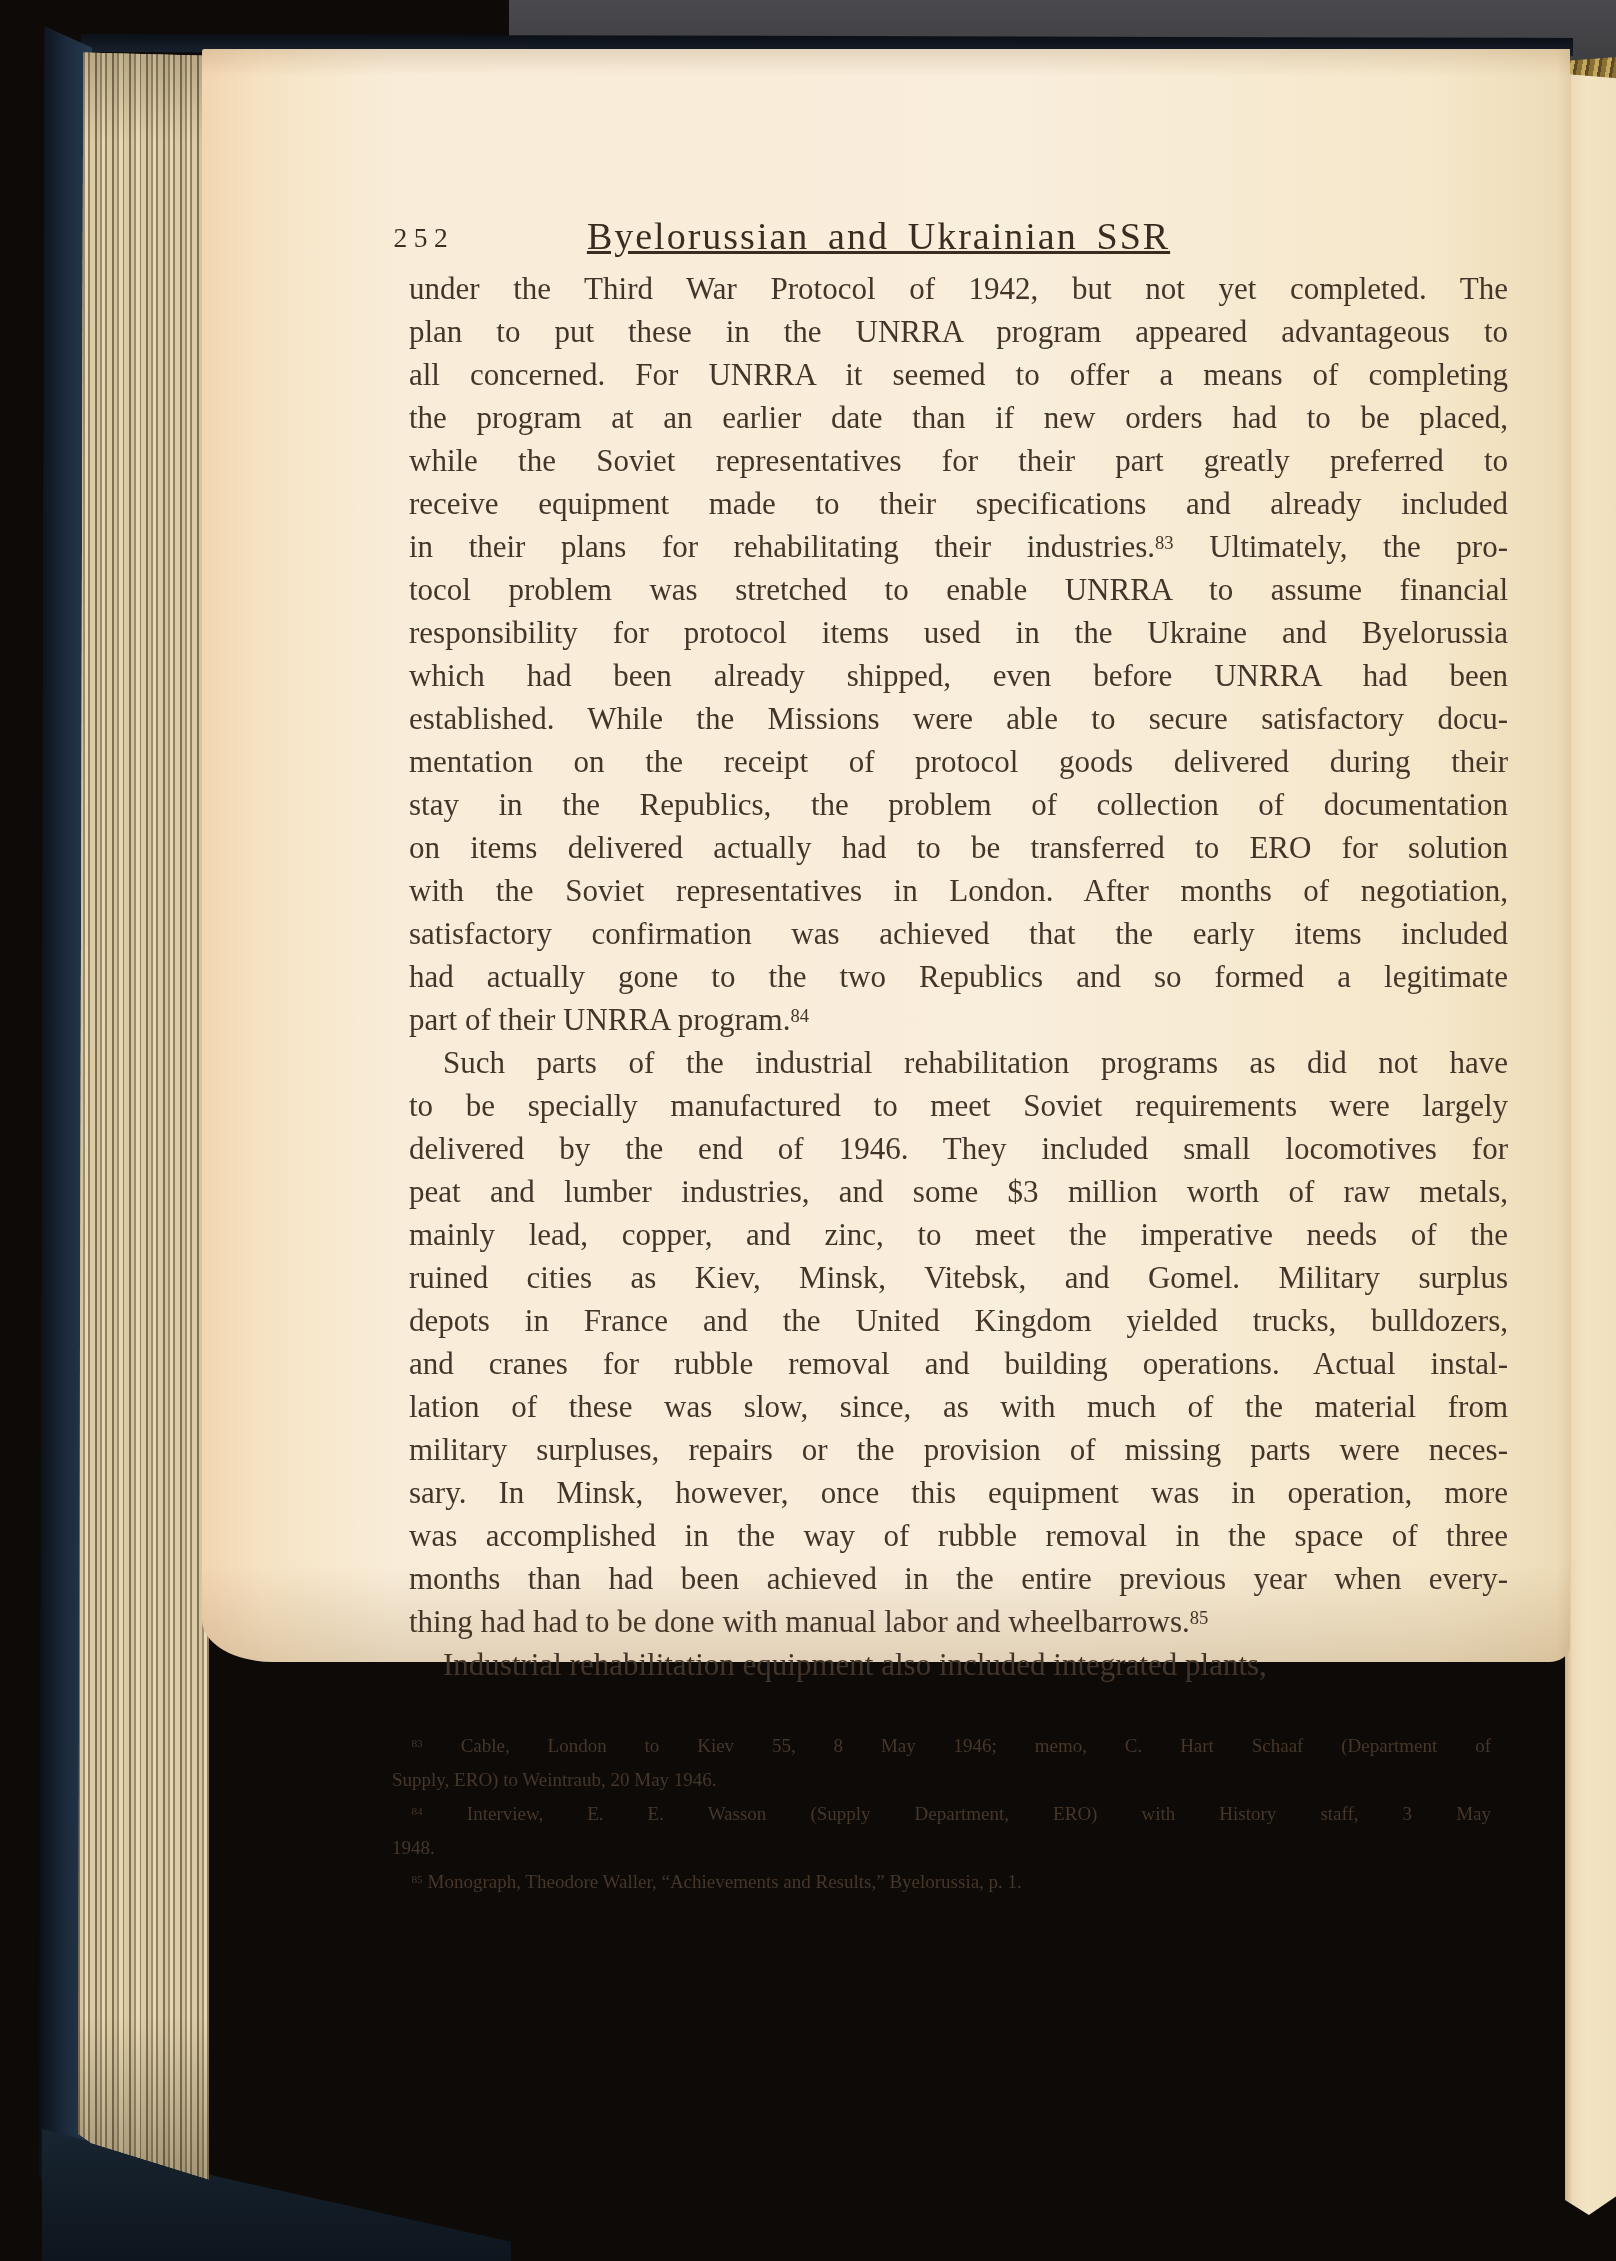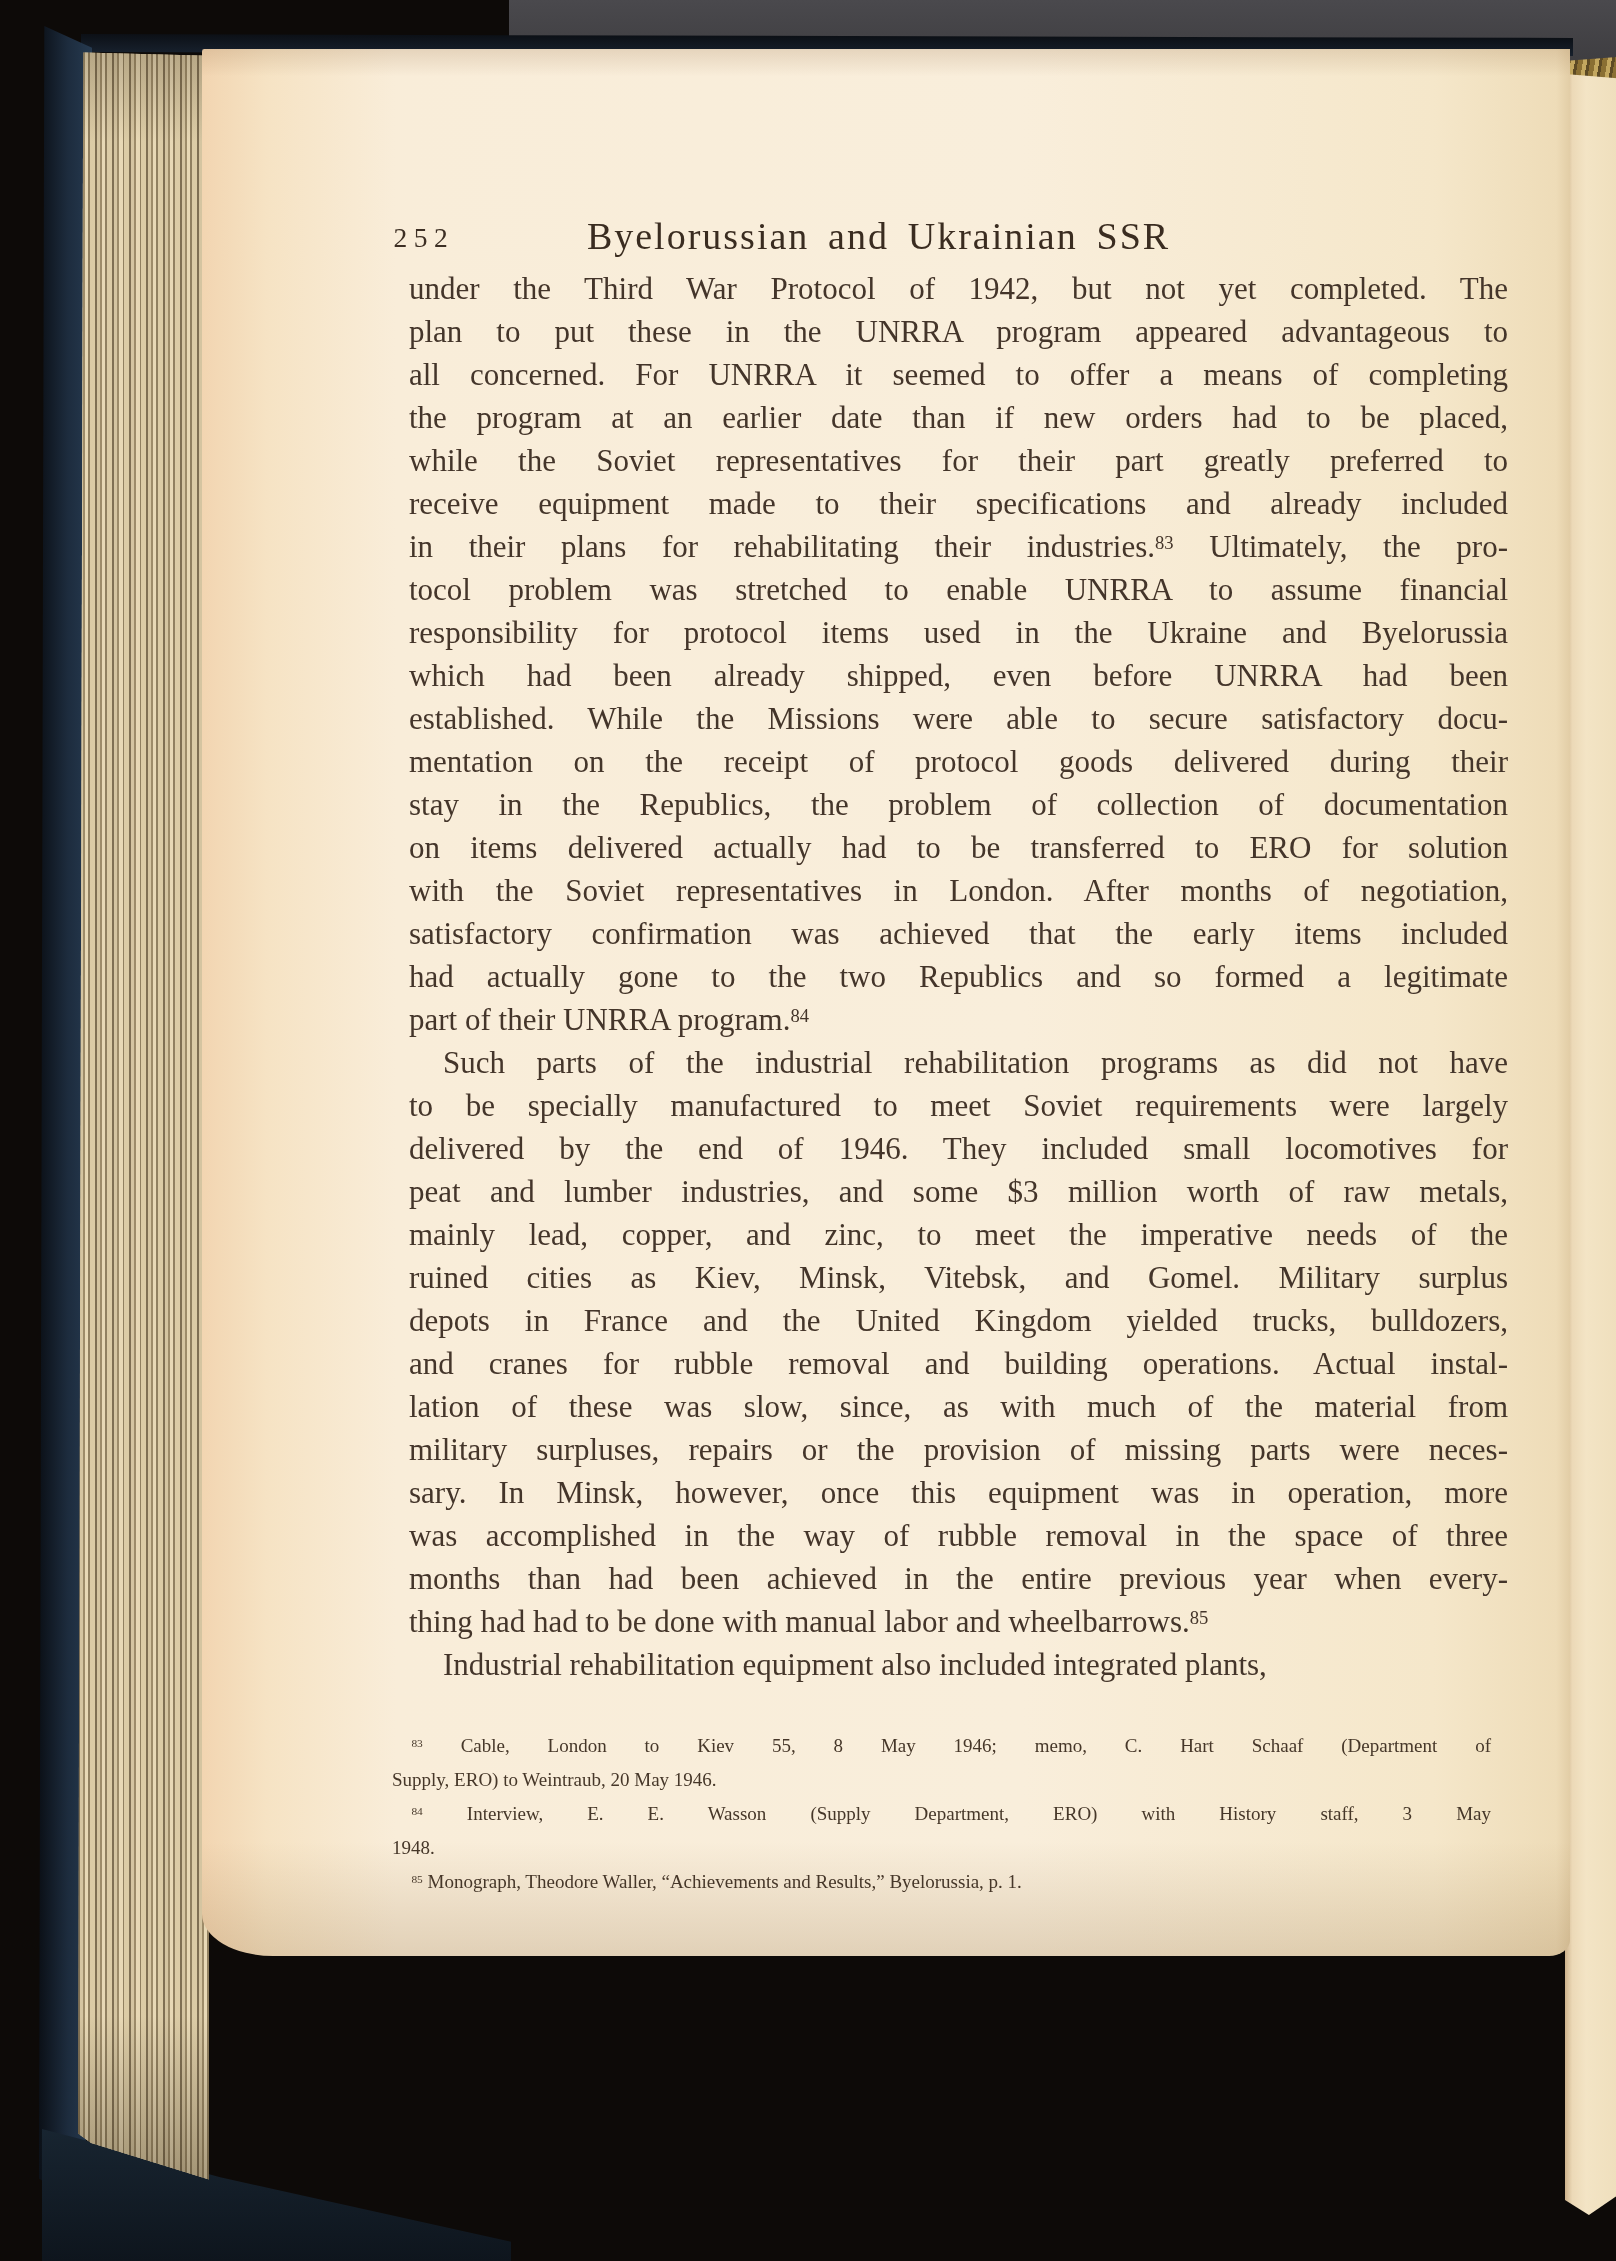--- a/index.html
+++ b/index.html
@@ -54,40 +54,40 @@
     position:absolute;left:1530px;top:57px;width:87px;height:26px;
     background:repeating-linear-gradient(100deg,#8a6f33 0 4.9px,#c3a75f 4.9px 9px,#5d4a24 9px 12px);
     clip-path:polygon(0 25%,100% 0,100% 100%,4% 100%);
   }
   .next-page{
     position:absolute;left:1565px;top:74px;width:52px;height:2141px;
     background:linear-gradient(90deg,#cdb28c 0,#ecd9b7 7.3px,#f3e4c5 21px,#efdfbd 100%);
     clip-path:polygon(0 0,100% 0.2%,100% 99.1%,46% 100%,0 99.3%);
   }
   .page{
-    position:absolute;left:202px;top:49px;width:1368px;height:1907px;
+    position:absolute;left:202px;top:49px;width:1368px;height:1613px;
     background:
       linear-gradient(180deg,rgba(150,110,70,.20) 0,rgba(0,0,0,0) 27.5px),
       linear-gradient(180deg,rgba(0,0,0,0) 94%,rgba(140,105,60,.22) 100%),
       linear-gradient(90deg,#f2d5b1 0,#f6e3c4 65px,#f9edd9 194px,#f9eedb 60%,#f5e7ca 90%,#eedcb8 99%,#e2cda6 100%),
       var(--page-cream);
     border-radius:2.4px 0 21px 71px / 2.4px 0 16px 42px;
   }
   
   .running-header{
     position:absolute;left:190px;top:165px;width:1099px;height:49px;
   }
   .pageno{
     position:absolute;left:1.6px;top:8px;
     font-size:27.5px;letter-spacing:6.5px;color:#3d2f24;
   }
   .rhead{
     position:absolute;left:0;top:0;width:100%;text-align:center;
     transform:translateX(-63px);
-    font-size:38px;letter-spacing:2px;word-spacing:7.3px;color:#3a2c20;
+    font-size:38px;letter-spacing:2px;word-spacing:7.3px;color:#3a2c20;text-decoration:underline;
   }
   .bodytext{
     position:absolute;left:190px;top:218px;width:1099px;
     font-size:31px;line-height:43px;color:var(--ink);margin-left:17px;
   }
   .footnotes{
     position:absolute;left:190px;top:1680px;width:1099px;
     font-size:19px;line-height:34px;color:#463729;
   }
   .line{text-align:justify;text-align-last:justify;}

